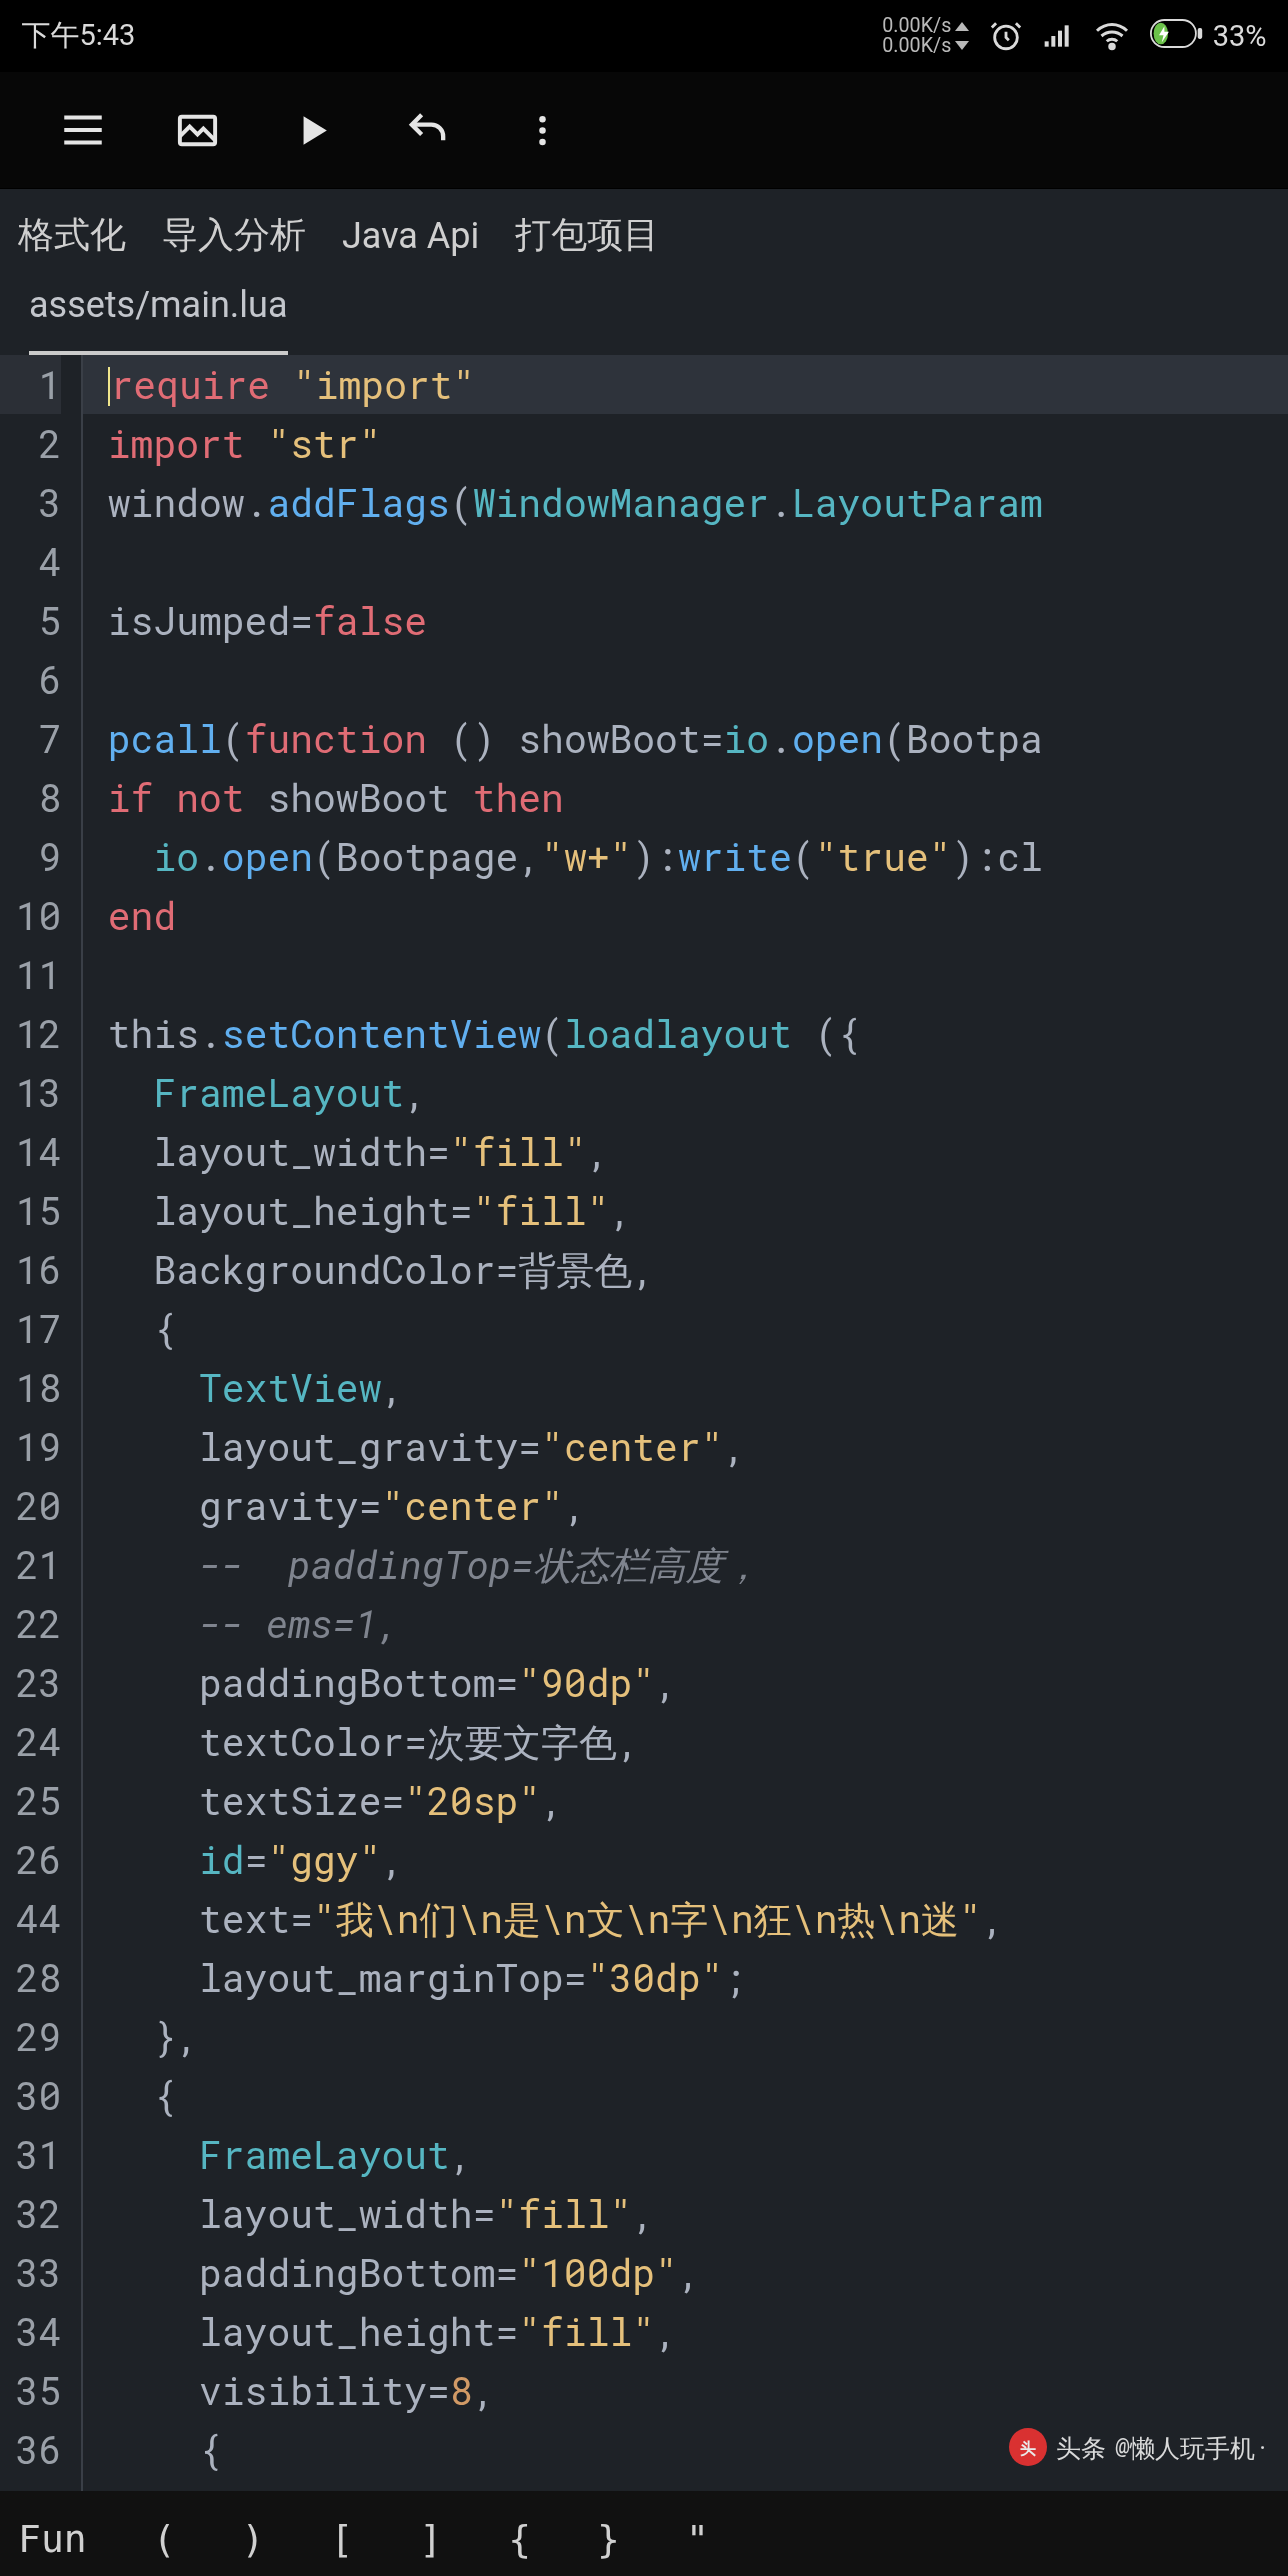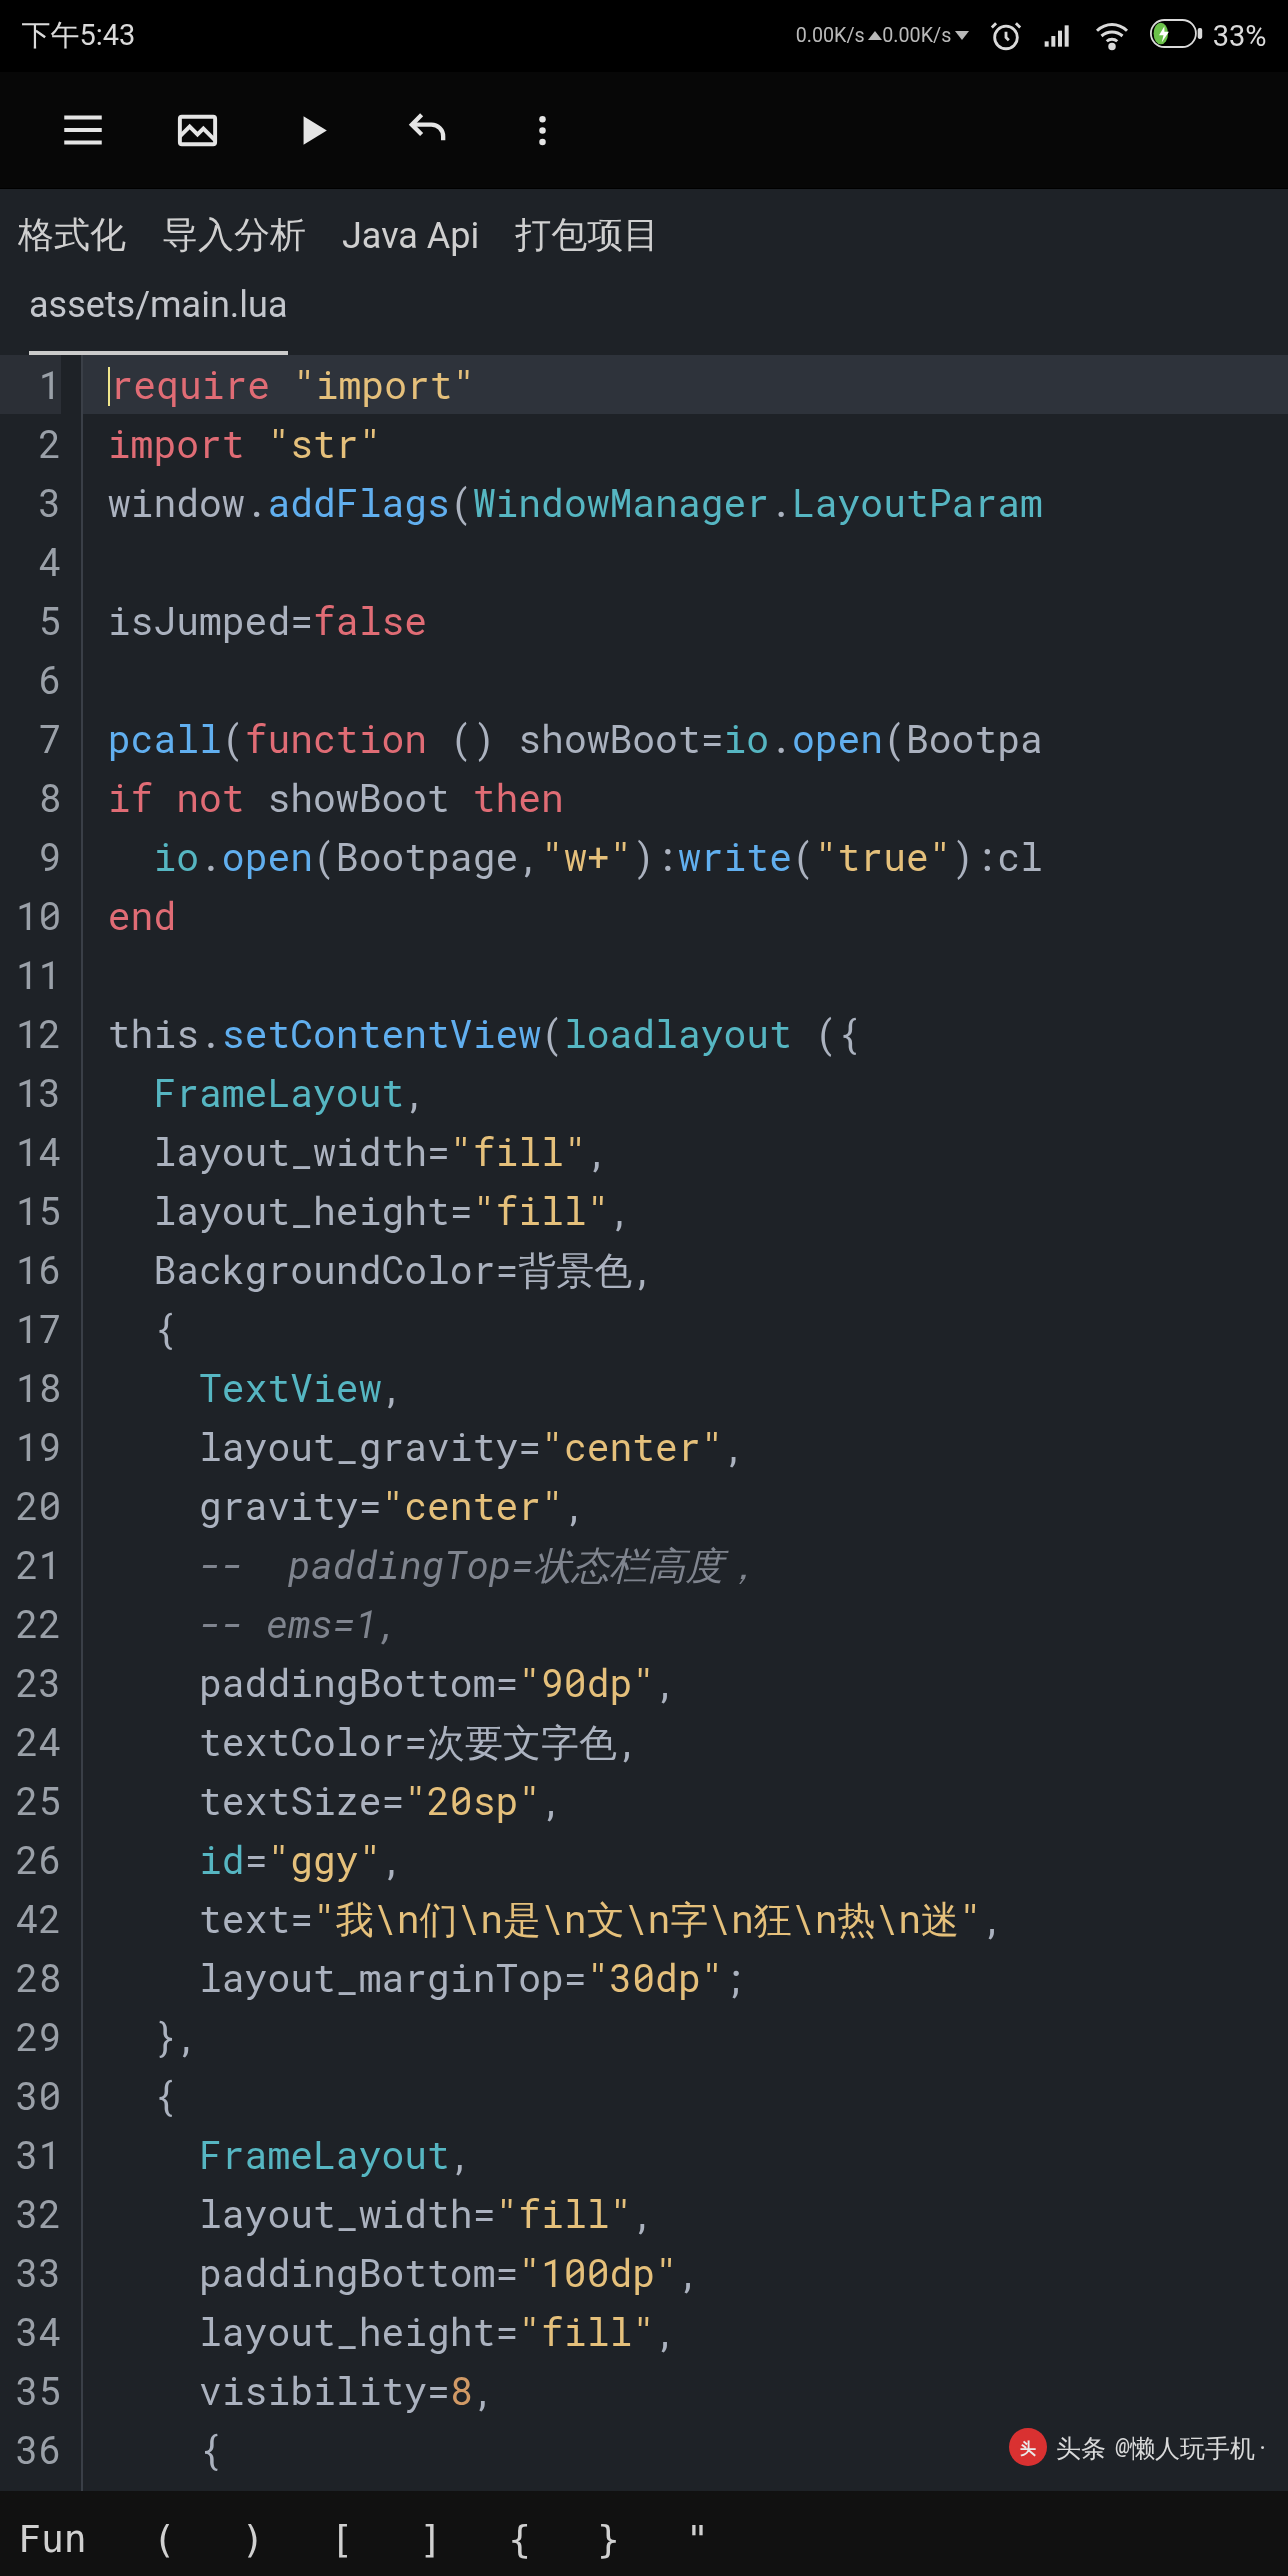--- a/index.html
+++ b/index.html
@@ -16,21 +16,21 @@
     height: 72px;
     background: #000;
     display: flex; align-items: center;
     padding: 0 21.5px;
     color: #DADADA;
     font-size: 29px;
   }
   .status-time { font-weight: 400; }
   .status-spacer { flex: 1; }
   .status-right { display: flex; align-items: center; gap: 19.7px; }
-  .net-speed { display: flex; flex-direction: row; align-items: flex-end; font-size: 19.7px; line-height: 19.7px; opacity: .85; }
+  .net-speed { display: flex; flex-direction: column; align-items: flex-end; font-size: 19.7px; line-height: 19.7px; opacity: .85; }
   .net-speed .row { display: flex; align-items: center; gap: 3.6px; }
   .tri-up, .tri-down { width: 0; height: 0; border-left: 7.2px solid transparent; border-right: 7.2px solid transparent; }
   .tri-up { border-bottom: 9px solid #DADADA; }
   .tri-down { border-top: 9px solid #DADADA; }
   .status-icon { display: inline-flex; }
   .battery { display: flex; gap: 9px; }
 
   
   .toolbar {
     height: 116px;
@@ -261,21 +261,21 @@
       <div>17</div>
       <div>18</div>
       <div>19</div>
       <div>20</div>
       <div>21</div>
       <div>22</div>
       <div>23</div>
       <div>24</div>
       <div>25</div>
       <div>26</div>
-      <div>42</div>
+      <div>44</div>
       <div>28</div>
       <div>29</div>
       <div>30</div>
       <div>31</div>
       <div>32</div>
       <div>33</div>
       <div>34</div>
       <div>35</div>
       <div>36</div>
       <div>37</div>

